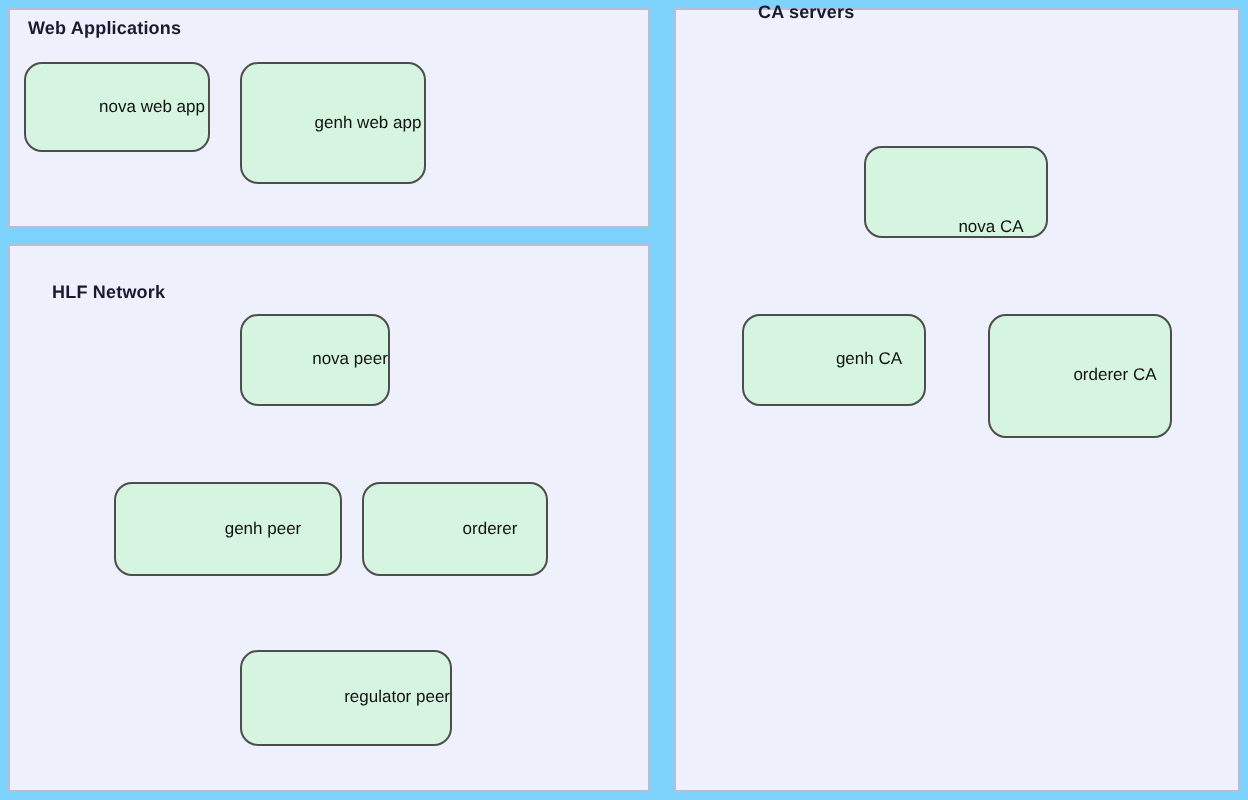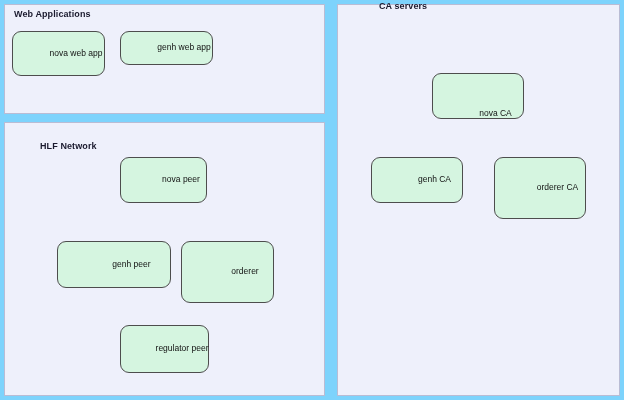--- a/index.html
+++ b/index.html
@@ -58,33 +58,33 @@
     margin-left: 35px;
   }
 
   
   #panel-web      { left: 4px;   top: 4px;   width: 321px; height: 110px; }
   #panel-hlf      { left: 4px;   top: 122px; width: 321px; height: 274px; }
   #panel-ca       { left: 337px; top: 4px;   width: 283px; height: 392px; }
 
   
   #title-web      { left: 14px;  top: 9px;  }
-  #title-hlf      { left: 40px;  top: 141px; }
+  #title-hlf      { left: 26px;  top: 141px; }
   #title-ca       { left: 352px; top: 1px; margin-left: 27px;  }
 
   
   #node-nova-web      { left: 12px;  top: 31px; width: 93px; height: 45px; }
-  #node-genh-web      { left: 120px; top: 31px; width: 93px; height: 34px; }
+  #node-genh-web      { left: 120px; top: 31px; width: 93px; height: 61px; }
   #node-regulator-web { left: 228px; top: 31px; width: 93px; height: 45px; }
 
   
-  #node-nova-peer      { left: 120px; top: 157px; width: 87px; height: 46px; }
+  #node-nova-peer      { left: 120px; top: 157px; width: 75px; height: 46px; }
   #node-genh-peer      { left: 57px;  top: 241px; width: 114px; height: 47px; }
-  #node-orderer        { left: 181px; top: 241px; width: 93px; height: 62px; }
-  #node-regulator-peer { left: 120px; top: 325px; width: 89px; height: 48px; }
+  #node-orderer        { left: 181px; top: 241px; width: 93px; height: 47px; }
+  #node-regulator-peer { left: 120px; top: 325px; width: 106px; height: 48px; justify-content: flex-end; }
 
   
   #node-nova-ca      { left: 432px; top: 73px;  width: 92px; height: 46px; align-items: flex-end; }
   #node-genh-ca      { left: 371px; top: 157px; width: 92px; height: 46px; }
   #node-orderer-ca   { left: 494px; top: 157px; width: 92px; height: 62px; }
   #node-regulator-ca { left: 432px; top: 241px; width: 92px; height: 47px; }
 </style>
 </head>
 <body>
 

